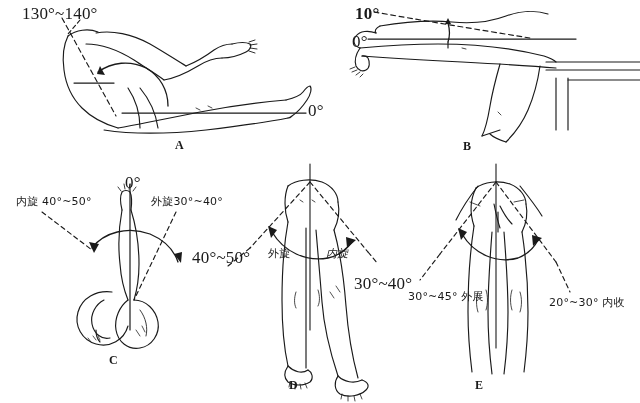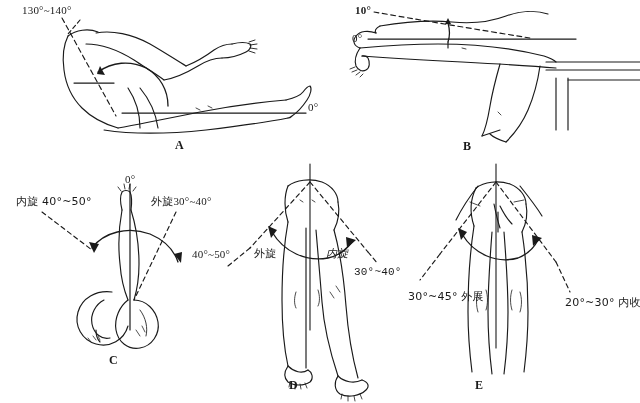--- a/index.html
+++ b/index.html
@@ -1,37 +1,37 @@
 <!DOCTYPE html>
 <html><head>
 <meta charset="utf-8">
 <style>
   html,body{margin:0;padding:0;background:#ffffff;}
   body{width:640px;height:403px;position:relative;overflow:hidden;
        font-family:"Liberation Serif","DejaVu Serif",serif;color:#111;}
   #figure{position:absolute;left:0;top:0;width:640px;height:403px;}
   .lbl{position:absolute;white-space:nowrap;font-family:"Liberation Serif","DejaVu Serif",serif;
        color:#1a1a1a;letter-spacing:.2px;}
-  .deg{font-size:11px;}
+  .deg{font-size:17px;}
   .panel-letter{font-size:12px;font-weight:bold;font-family:"Liberation Serif","DejaVu Serif",serif;}
   .cn{font-family:"DejaVu Sans","Liberation Sans",sans-serif;font-size:11px;text-align:right;}
   
   #lblA-range{left:22px;top:4px;}
   #lblA-zero{left:308px;top:101px;}
   #lblB-ten{left:355px;top:4px;font-weight:bold;}
   #lblB-zero{left:352px;top:32px;}
   #lblC-zero{left:125px;top:173px;}
   #lblC-int{left:16px;top:194px;}
-  #lblC-ext{left:151px;top:194px;font-family:Liberation Serif, serif;}
+  #lblC-ext{left:151px;top:194px;}
   #lblD-left{left:192px;top:248px;}
-  #lblD-ext{left:254px;top:246px;}
+  #lblD-ext{left:268px;top:246px;}
   #lblD-int{left:326px;top:246px;font-style:italic;}
-  #lblD-right{left:354px;top:266px;font-family:Liberation Mono, monospace;}
+  #lblD-right{left:354px;top:274px;}
   #lblE-abd{left:408px;top:289px;}
-  #lblE-add{left:549px;top:295px;margin-left:16px;}
+  #lblE-add{left:549px;top:295px;}
   #ltrA{left:175px;top:138px;}
   #ltrB{left:463px;top:139px;}
   #ltrC{left:109px;top:353px;}
   #ltrD{left:289px;top:378px;}
   #ltrE{left:475px;top:378px;}
 </style>
 </head>
 <body>
 
 <svg id="figure" viewBox="0 0 640 403" xmlns="http://www.w3.org/2000/svg">

